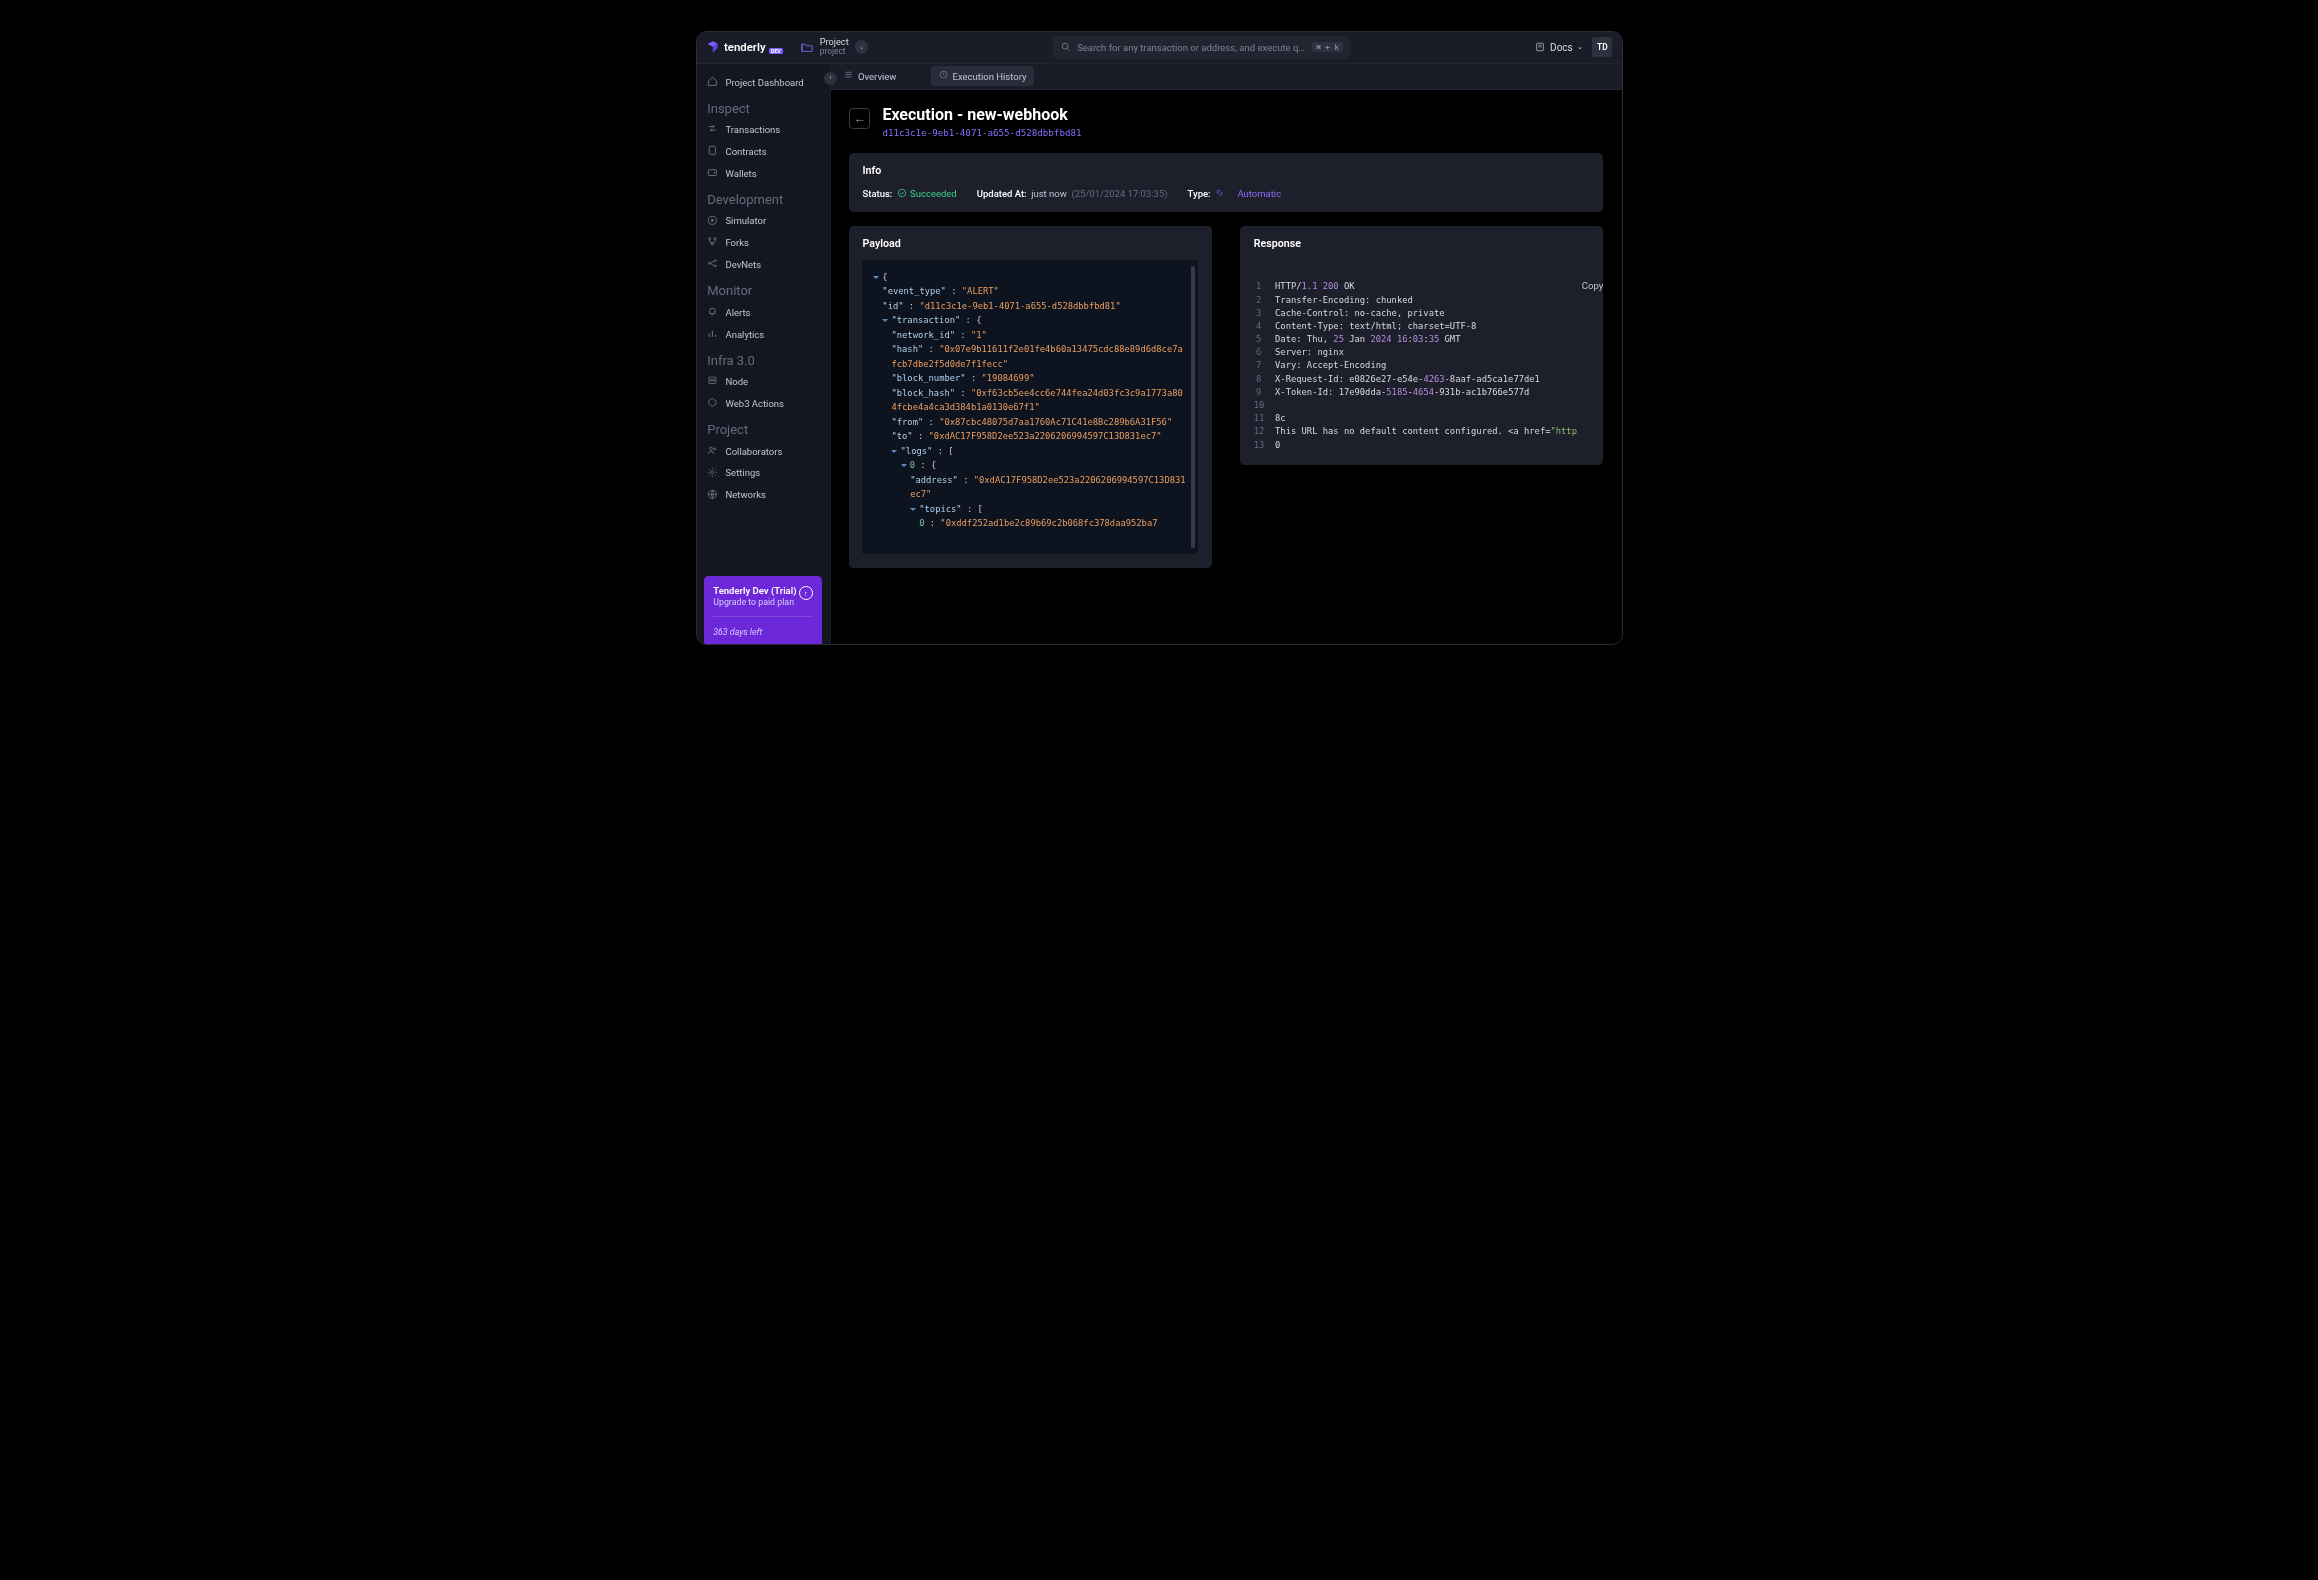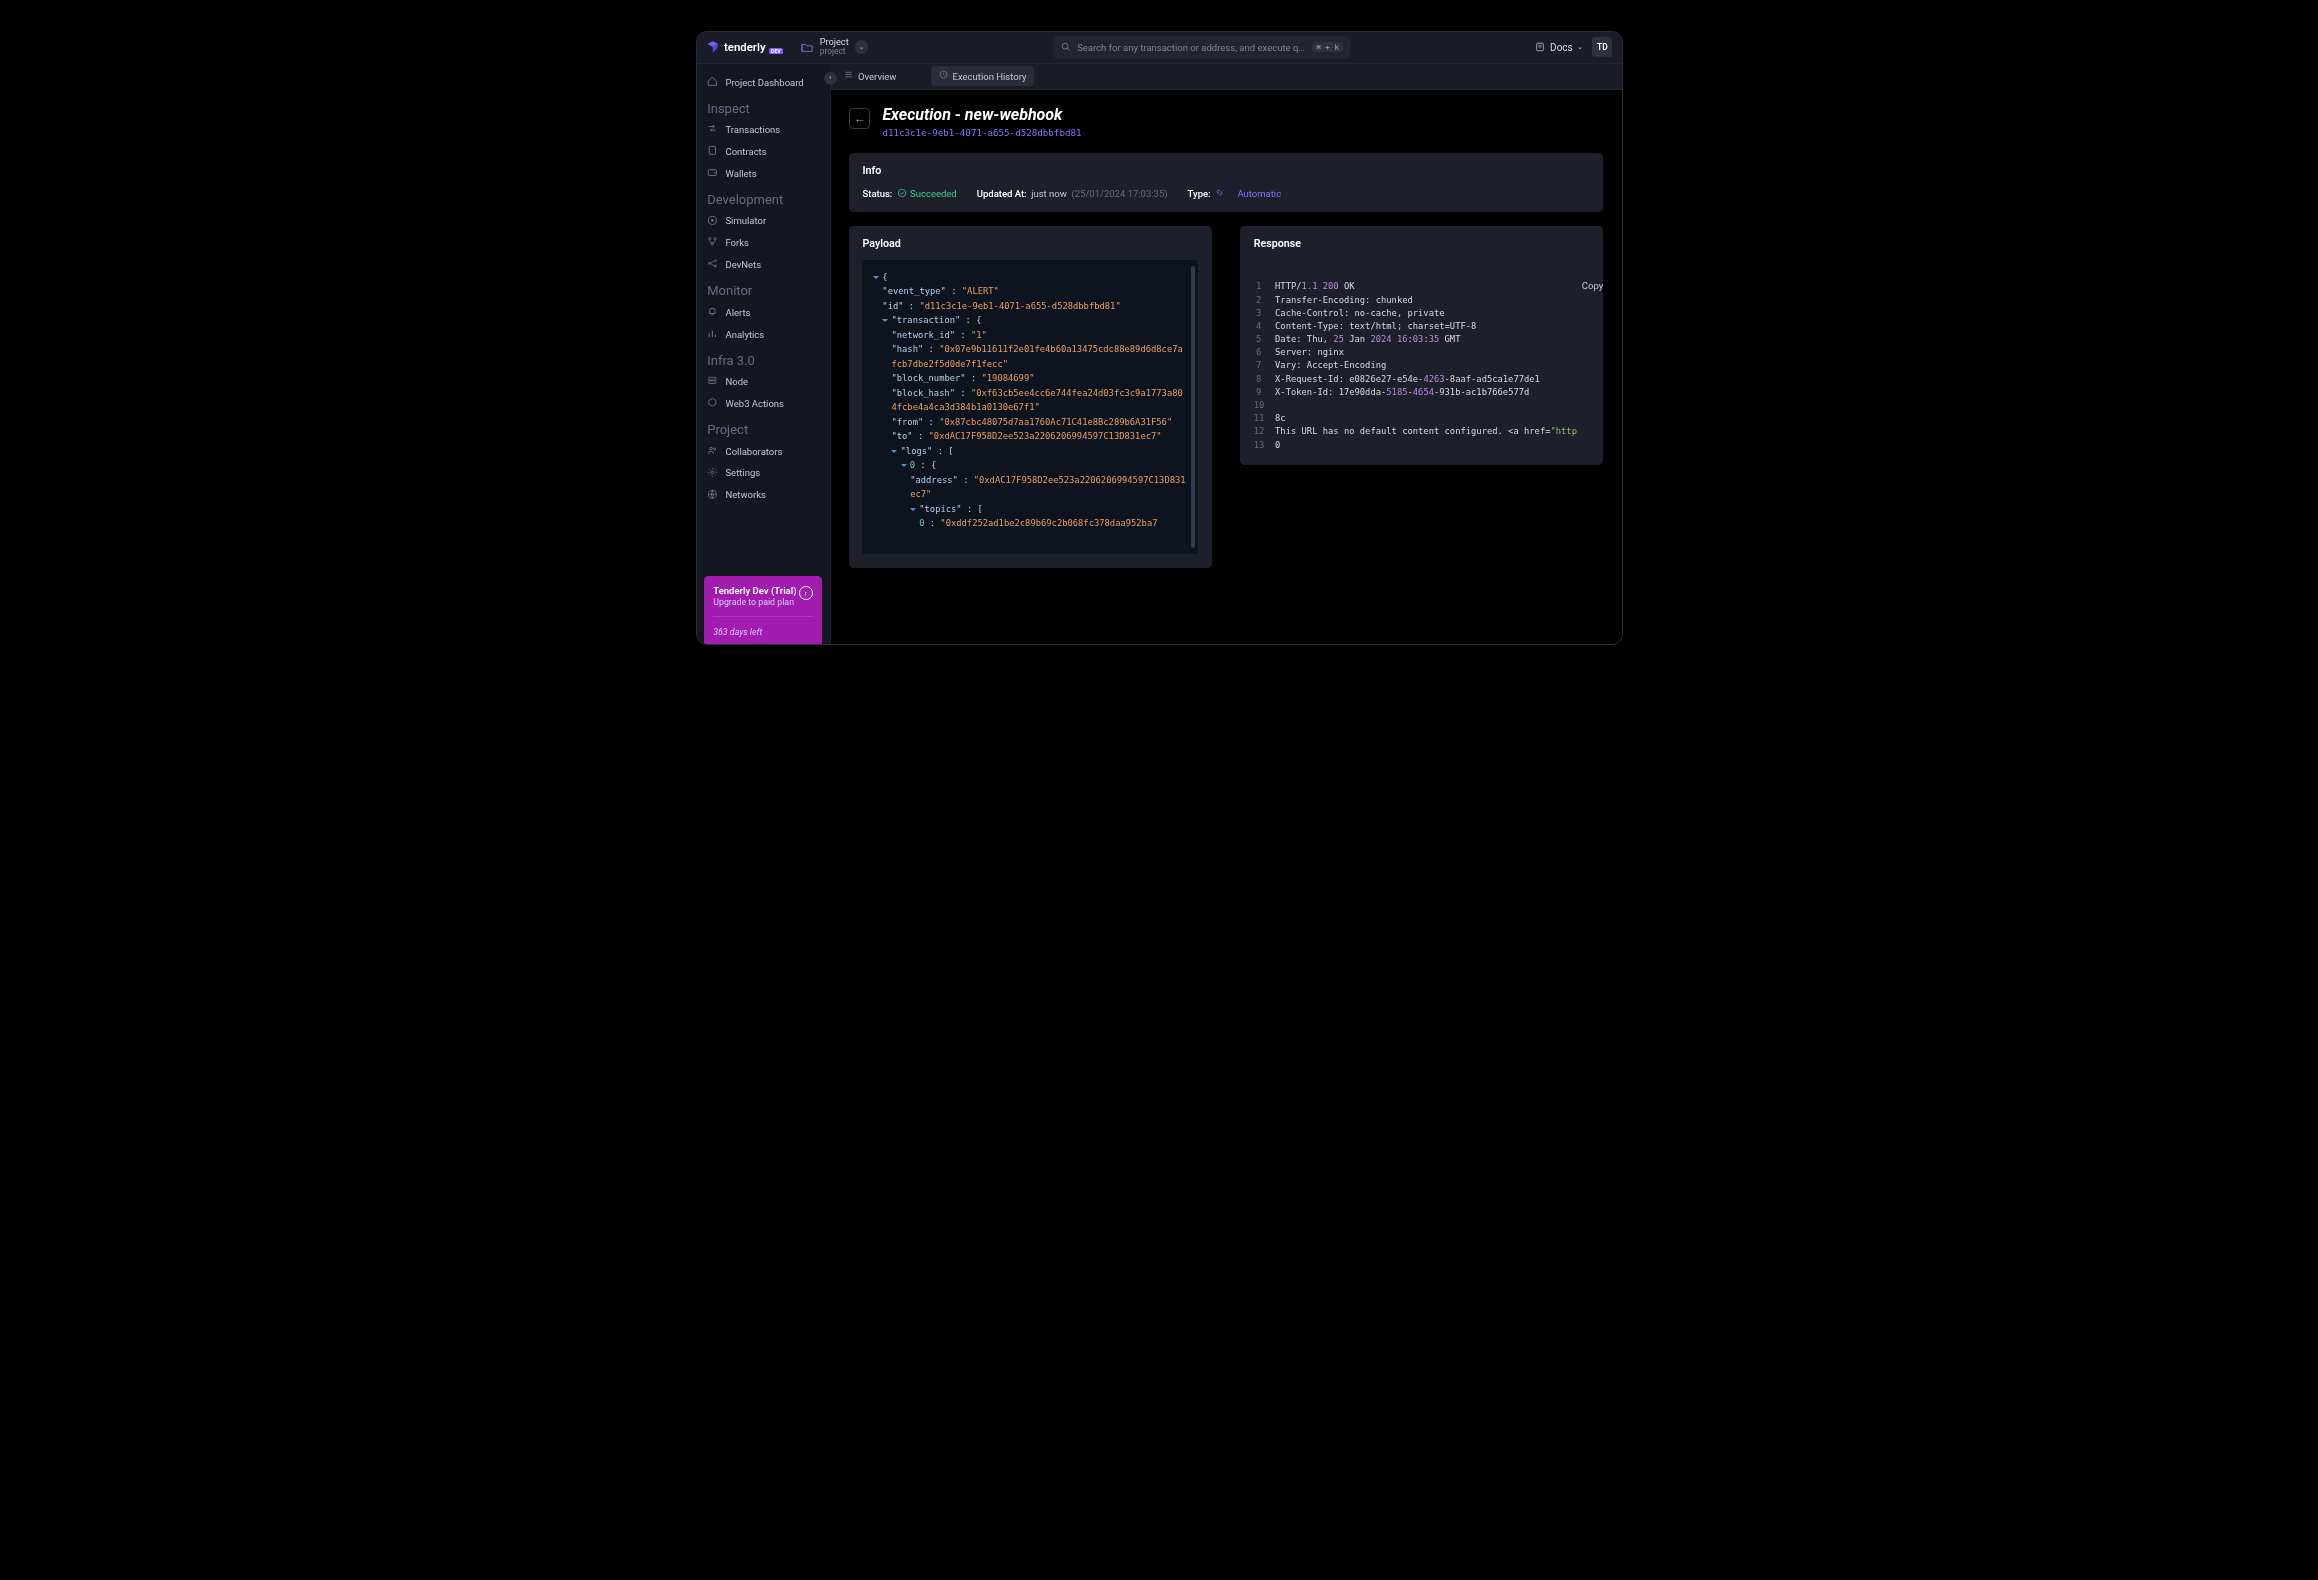--- a/index.html
+++ b/index.html
@@ -74,21 +74,21 @@
   border-right: 0.8px solid #1e2029;
 }
 .side-item {
   display: flex; align-items: center; gap: 7.6px; padding: 4.6px 10.7px;
   font-size: 9.5px; color: #c1c5d4; cursor: pointer;
 }
 .side-item .icon { width: 10.7px; color: #7d8299; }
 .side-head { padding: 7.6px 10.7px 3.1px; font-size: 13px; color: #656a81; }
 .upgrade-card {
   position: absolute; bottom: 0; left: 7.6px; right: 7.6px;
-  background: #a21caf; border-radius: 4.6px 4.6px 0 0; padding: 9.2px 9.2px 6.1px;
+  background: #6d28d9; border-radius: 4.6px 4.6px 0 0; padding: 9.2px 9.2px 6.1px;
 }
 .upgrade-title { font-size: 9.5px; font-weight: 600; color: #fff; }
 .upgrade-sub { font-size: 8.8px; color: #d6ccff; margin-top: 1.5px; }
 .upgrade-days {
   font-size: 8.8px; color: #d6ccff; font-style: italic; margin-top: 9.2px;
   border-top: 0.8px solid rgba(255,255,255,0.15); padding-top: 10px;
 }
 .upgrade-arrow {
   position: absolute; right: 9.2px; top: 10.7px; width: 13.7px; height: 13.7px;
   border: 1.1px solid #fff; border-radius: 50%;
@@ -112,21 +112,21 @@
 }
 .tab.active { background: #2a2c3a; margin-left: 24px; }
 .tab .icon { font-size: 8.4px; color: #7d8299; }
 .content { flex: 1; padding: 15.3px 18.3px; overflow-y: auto; }
 .header-row { display: flex; align-items: flex-start; gap: 12.2px; margin-bottom: 15.3px; }
 .back-btn {
   width: 21.4px; height: 21.4px; border: 0.8px solid #363a4d; border-radius: 3.8px;
   display: flex; align-items: center; justify-content: center;
   color: #9ea3bb; cursor: pointer; margin-top: 3.1px;
 }
-.title-col .title { font-size: 16px; font-weight: 700; color: #fff; font-style: italic; }
+.title-col .title { font-size: 16px; font-weight: 700; color: #fff; }
 .title-col .exec-id {
   font-size: 9.2px; color: #8b6eff; font-family: 'SF Mono', Menlo, monospace;
   margin-top: 3.1px;
 }
 .card {
   background: #1d1f2b; border-radius: 4.6px; margin-bottom: 13.7px;
 }
 .card-head {
   padding: 10.7px 13.7px; font-size: 10.7px; font-weight: 600; color: #fff;
 }

